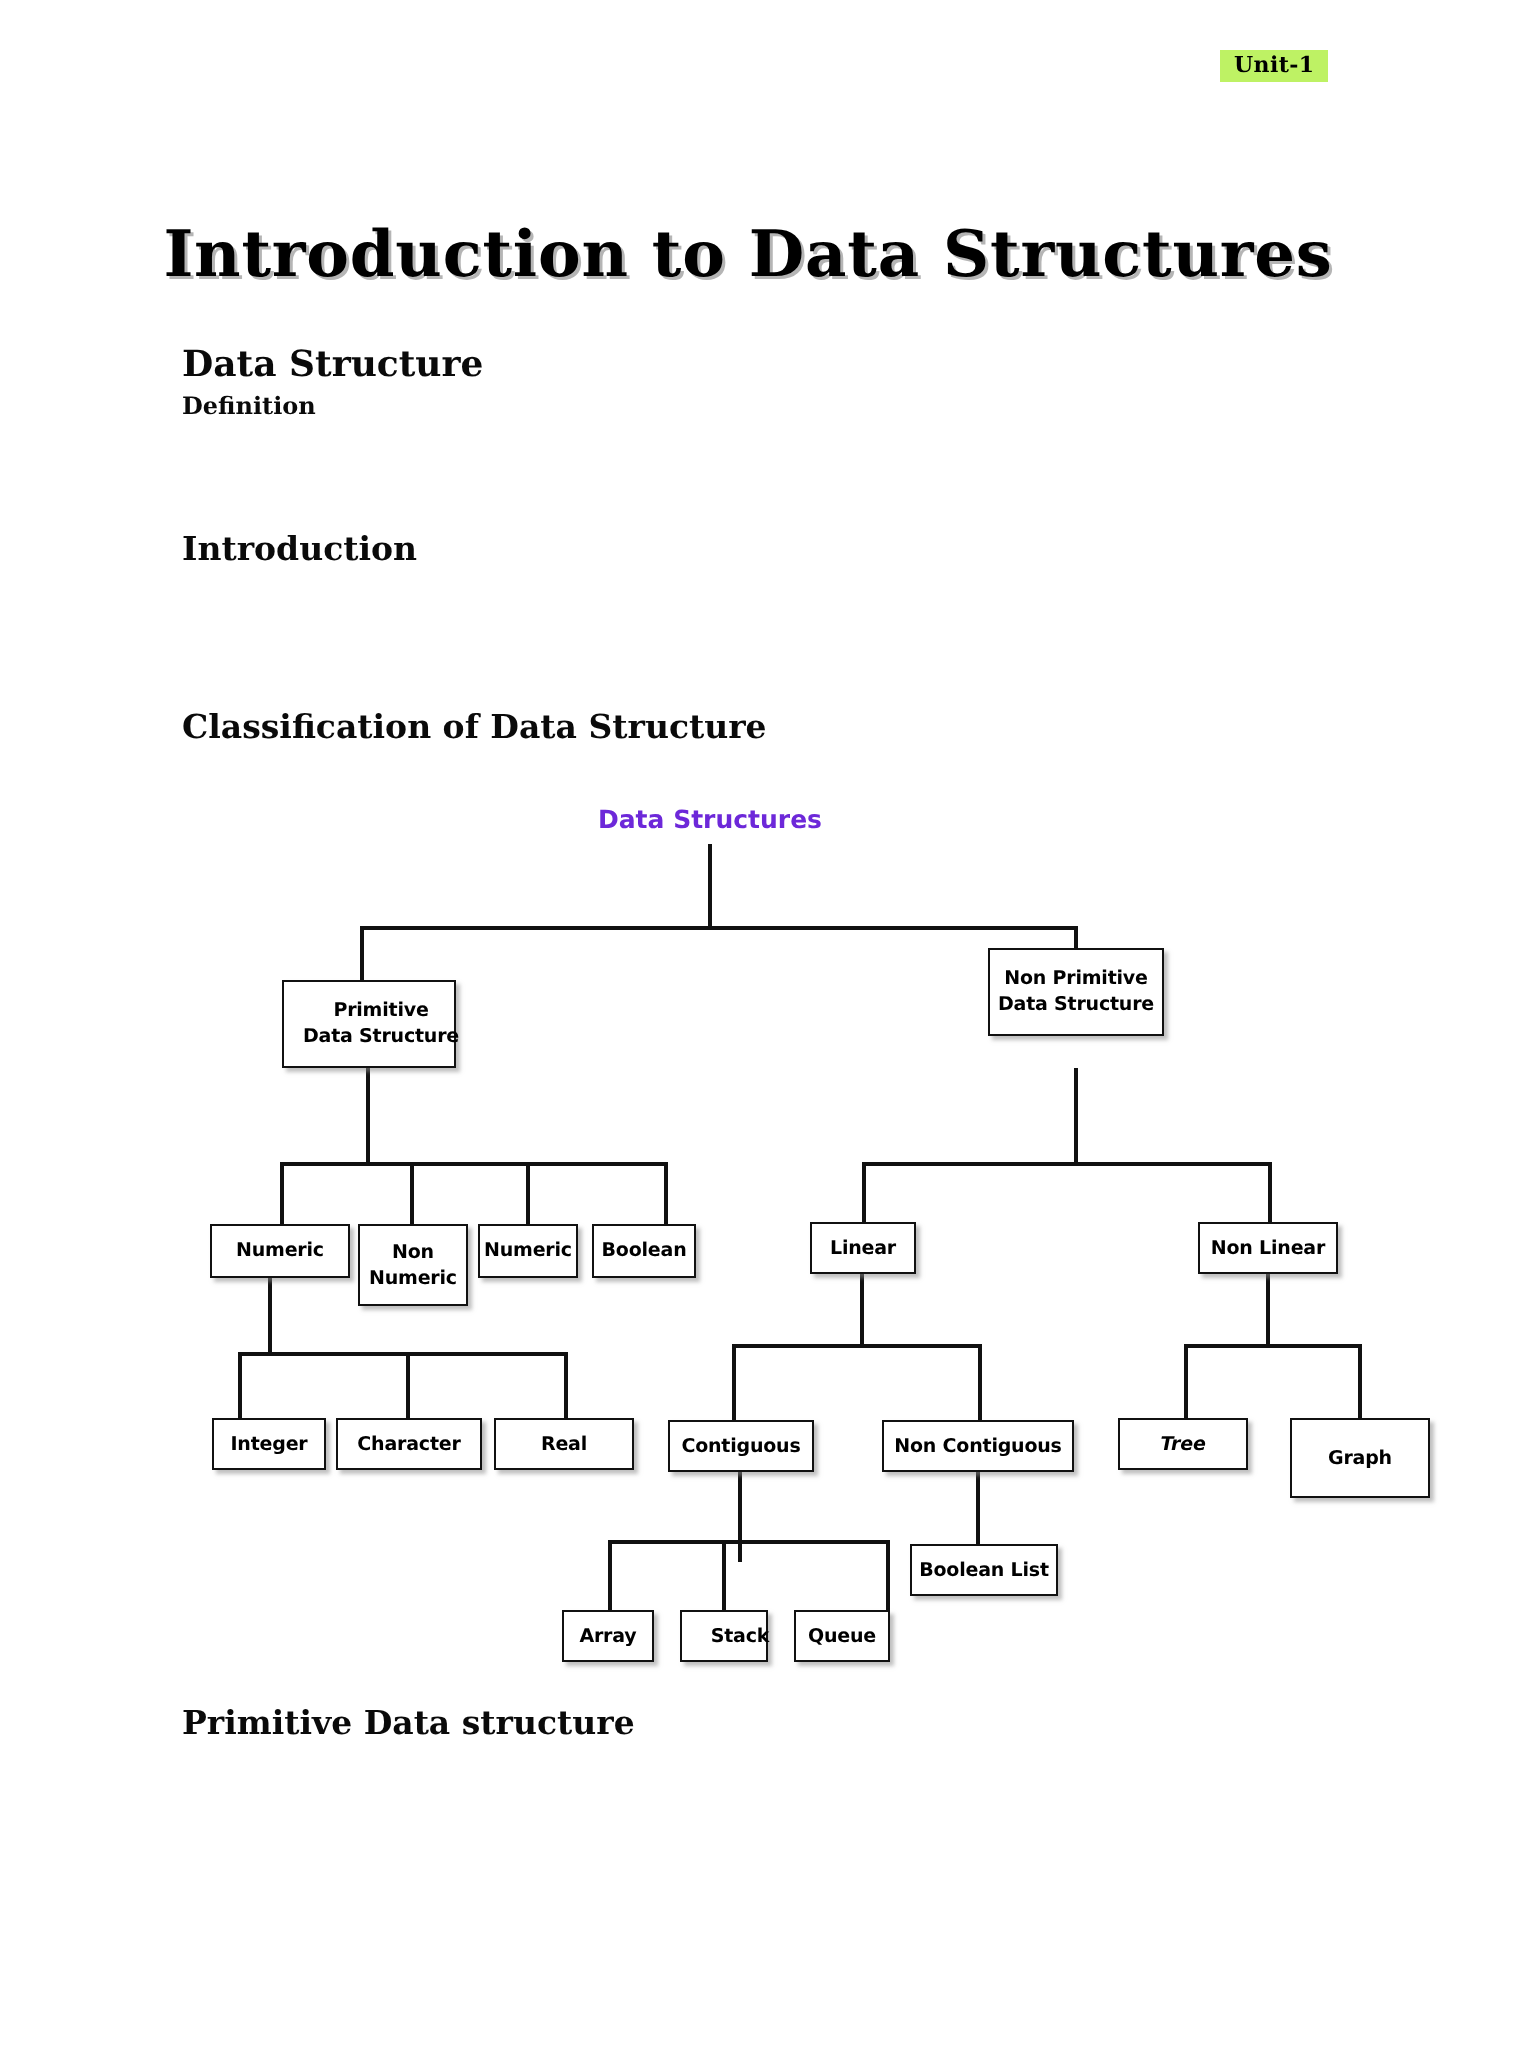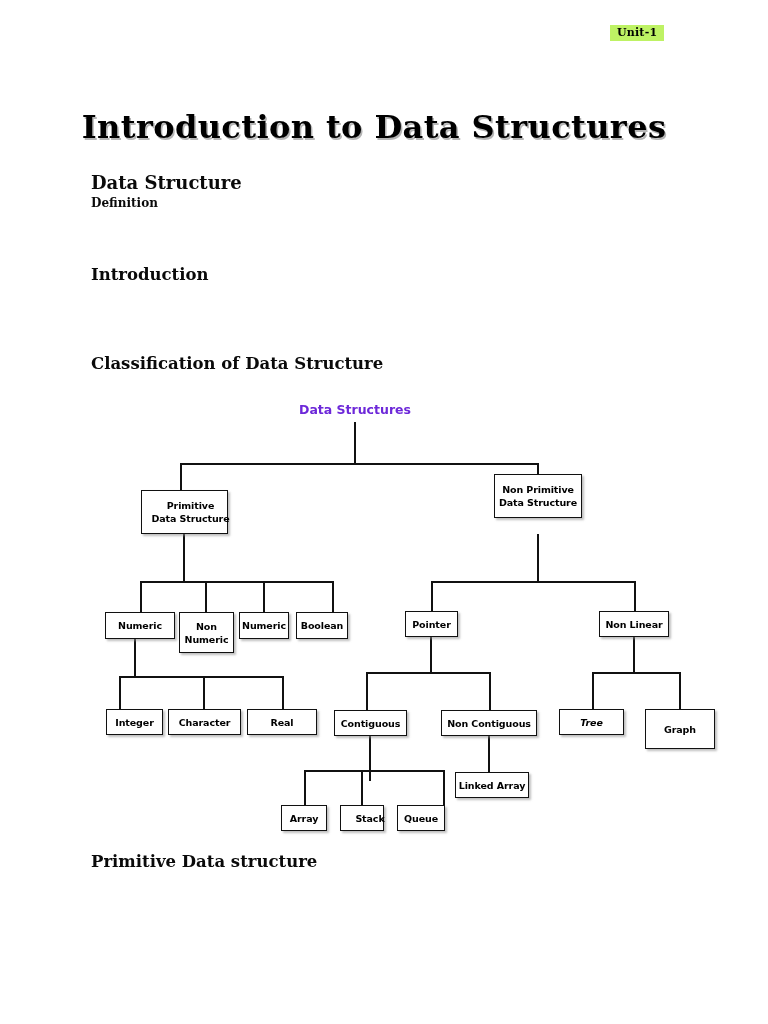--- a/index.html
+++ b/index.html
@@ -161,21 +161,21 @@
     <span>Non</span>
     <span>Numeric</span>
   </div>
   <div class="node" style="left:239px; top:222px; width:50px; height:27px;">
     <span>Numeric</span>
   </div>
   <div class="node" style="left:296px; top:222px; width:52px; height:27px;">
     <span>Boolean</span>
   </div>
   <div class="node" style="left:405px; top:221px; width:53px; height:26px;">
-    <span>Pointer</span>
+    <span>Linear</span>
   </div>
   <div class="node" style="left:599px; top:221px; width:70px; height:26px;">
     <span>Non Linear</span>
   </div>
 
   <div class="vline" style="left:134px; top:249px; height:38px;"></div>
   <div class="hline" style="left:119px; top:286px; width:165px;"></div>
   <div class="vline" style="left:119px; top:286px; height:33px;"></div>
   <div class="vline" style="left:203px; top:286px; height:33px;"></div>
   <div class="vline" style="left:282px; top:286px; height:33px;"></div>
@@ -207,21 +207,21 @@
   </div>
   <div class="node" style="left:559px; top:319px; width:65px; height:26px;font-style:italic;">
     <span>Tree</span>
   </div>
   <div class="node" style="left:645px; top:319px; width:70px; height:40px;">
     <span>Graph</span>
   </div>
 
   <div class="vline" style="left:488px; top:346px; height:37px;"></div>
   <div class="node" style="left:455px; top:382px; width:74px; height:26px;">
-    <span>Linked Array</span>
+    <span>Boolean List</span>
   </div>
 
   <div class="vline" style="left:369px; top:346px; height:45px;"></div>
   <div class="hline" style="left:304px; top:380px; width:141px;"></div>
   <div class="vline" style="left:304px; top:380px; height:35px;"></div>
   <div class="vline" style="left:361px; top:380px; height:35px;"></div>
   <div class="vline" style="left:443px; top:380px; height:35px;"></div>
 
   <div class="node" style="left:281px; top:415px; width:46px; height:26px;">
     <span>Array</span>

